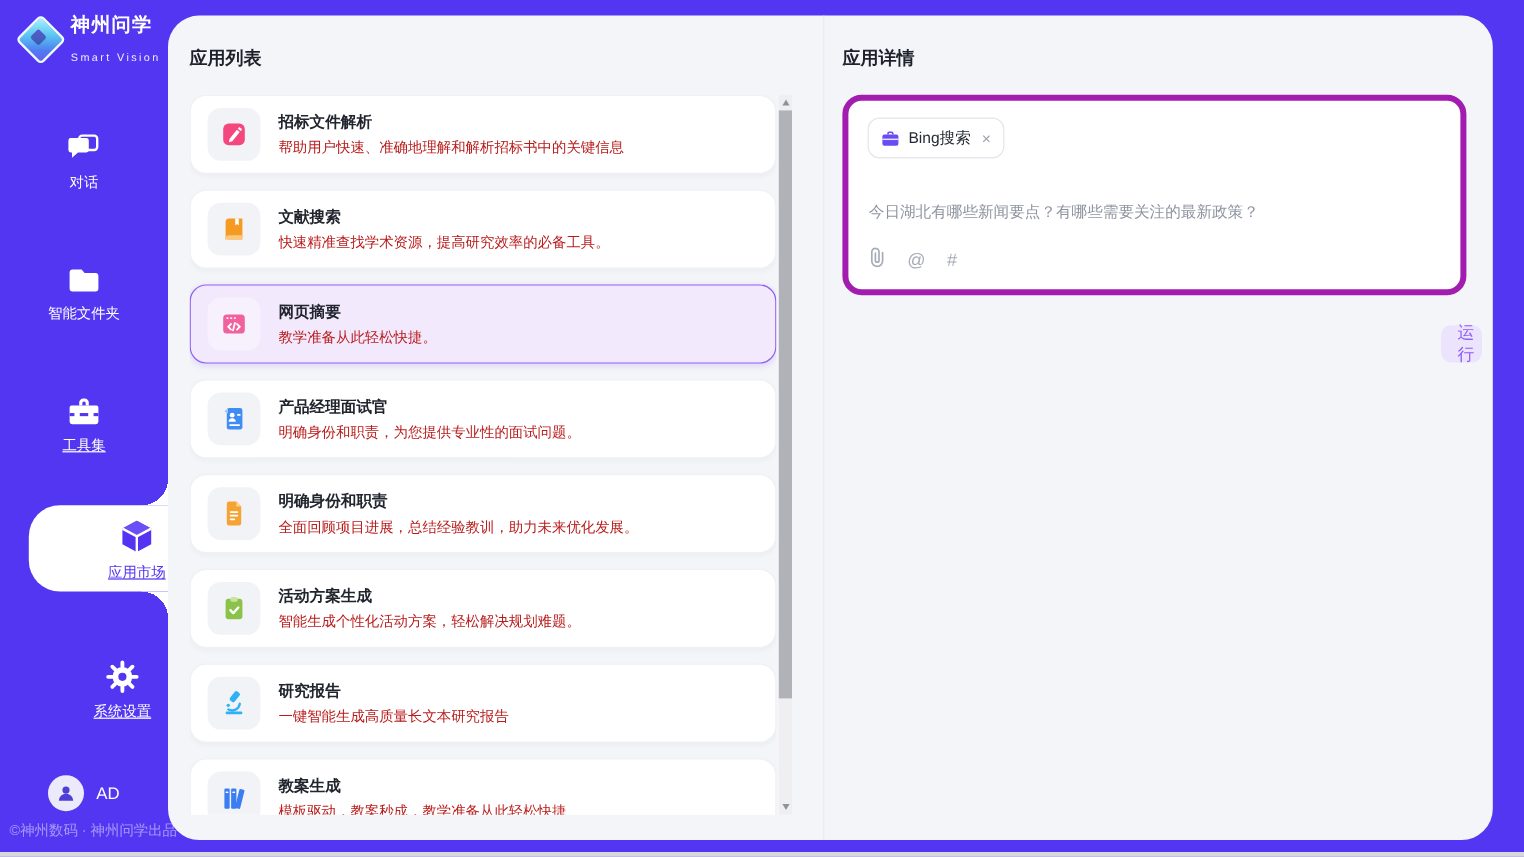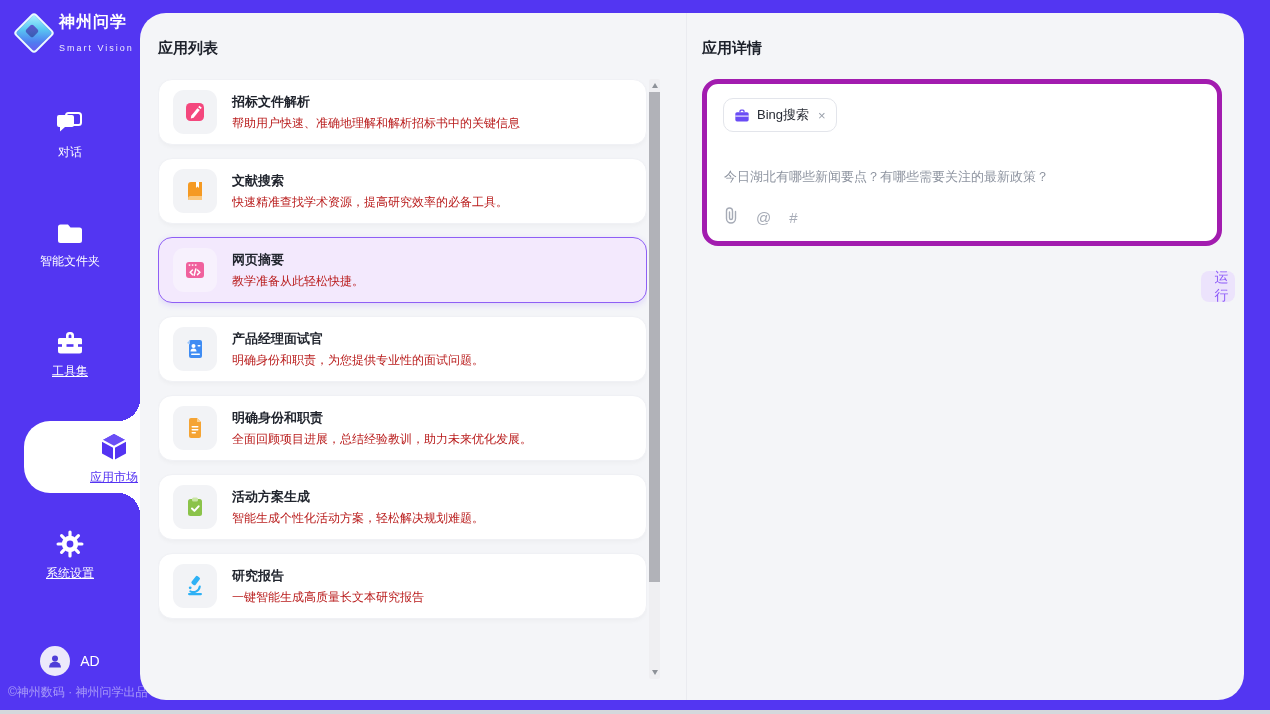--- a/index.html
+++ b/index.html
@@ -161,21 +161,21 @@
     <span>
       <svg width="32" height="32" viewBox="0 0 32 32">
         <path d="M16 3l12 6.5v13L16 29 4 22.5v-13z" fill="#5433f2"></path>
         <path d="M16 3l12 6.5L16 16 4 9.5z" fill="#6a4ef6"></path>
         <path d="M4 9.5L16 16l12-6.5M16 16v13" stroke="#fff" stroke-width="2" fill="none"></path>
       </svg>
     </span>
     <span class="nav-label underlined">应用市场</span>
   </div>
 
-  <div class="nav-item" style="top:529px;">
+  <div class="nav-item" style="top:549px;margin-left:32px;">
     <span>
       <svg width="30" height="30" viewBox="0 0 30 30">
         <g fill="#fff">
           <g>
             <rect x="13.4" y="1.5" width="3.2" height="7" rx="1.6"></rect>
             <rect x="13.4" y="21.5" width="3.2" height="7" rx="1.6"></rect>
             <rect x="13.4" y="1.5" width="3.2" height="7" rx="1.6" transform="rotate(45 15 15)"></rect>
             <rect x="13.4" y="21.5" width="3.2" height="7" rx="1.6" transform="rotate(45 15 15)"></rect>
             <rect x="13.4" y="1.5" width="3.2" height="7" rx="1.6" transform="rotate(90 15 15)"></rect>
             <rect x="13.4" y="21.5" width="3.2" height="7" rx="1.6" transform="rotate(90 15 15)"></rect>
@@ -310,20 +310,35 @@
           <rect x="5" y="19" width="14" height="2.2" rx="1.1" fill="#2eb1f5"></rect>
           <circle cx="7.2" cy="13.8" r="1.4" fill="#2eb1f5"></circle>
         </svg>
       </span>
       <span class="app-texts">
         <span class="app-title">研究报告</span>
         <span class="app-desc">一键智能生成高质量长文本研究报告</span>
       </span>
     </div>
 
+    <div class="app-card">
+      <span class="app-icon-tile">
+        <svg width="24" height="24" viewBox="0 0 24 24">
+          <rect x="4" y="4" width="4.4" height="17" rx="1" fill="#3b7ef2"></rect>
+          <rect x="9.6" y="4" width="4.4" height="17" rx="1" fill="#3b7ef2"></rect>
+          <rect x="14.6" y="4.6" width="4.4" height="16.4" rx="1" transform="rotate(14 16.8 12.8)" fill="#3b7ef2"></rect>
+          <rect x="5" y="6.5" width="2.4" height="1.4" rx="0.7" fill="#fff"></rect>
+          <rect x="10.6" y="6.5" width="2.4" height="1.4" rx="0.7" fill="#fff"></rect>
+        </svg>
+      </span>
+      <span class="app-texts">
+        <span class="app-title">教案生成</span>
+        <span class="app-desc">模板驱动，教案秒成，教学准备从此轻松快捷</span>
+      </span>
+    </div>
   </div>
 
   <div class="scrollbar">
     <div class="scroll-btn up">
         <span class="tri-up"></span>
       </div>
     <div class="scroll-thumb"></div>
     <div class="scroll-btn down">
         <span class="tri-down"></span>
       </div>

